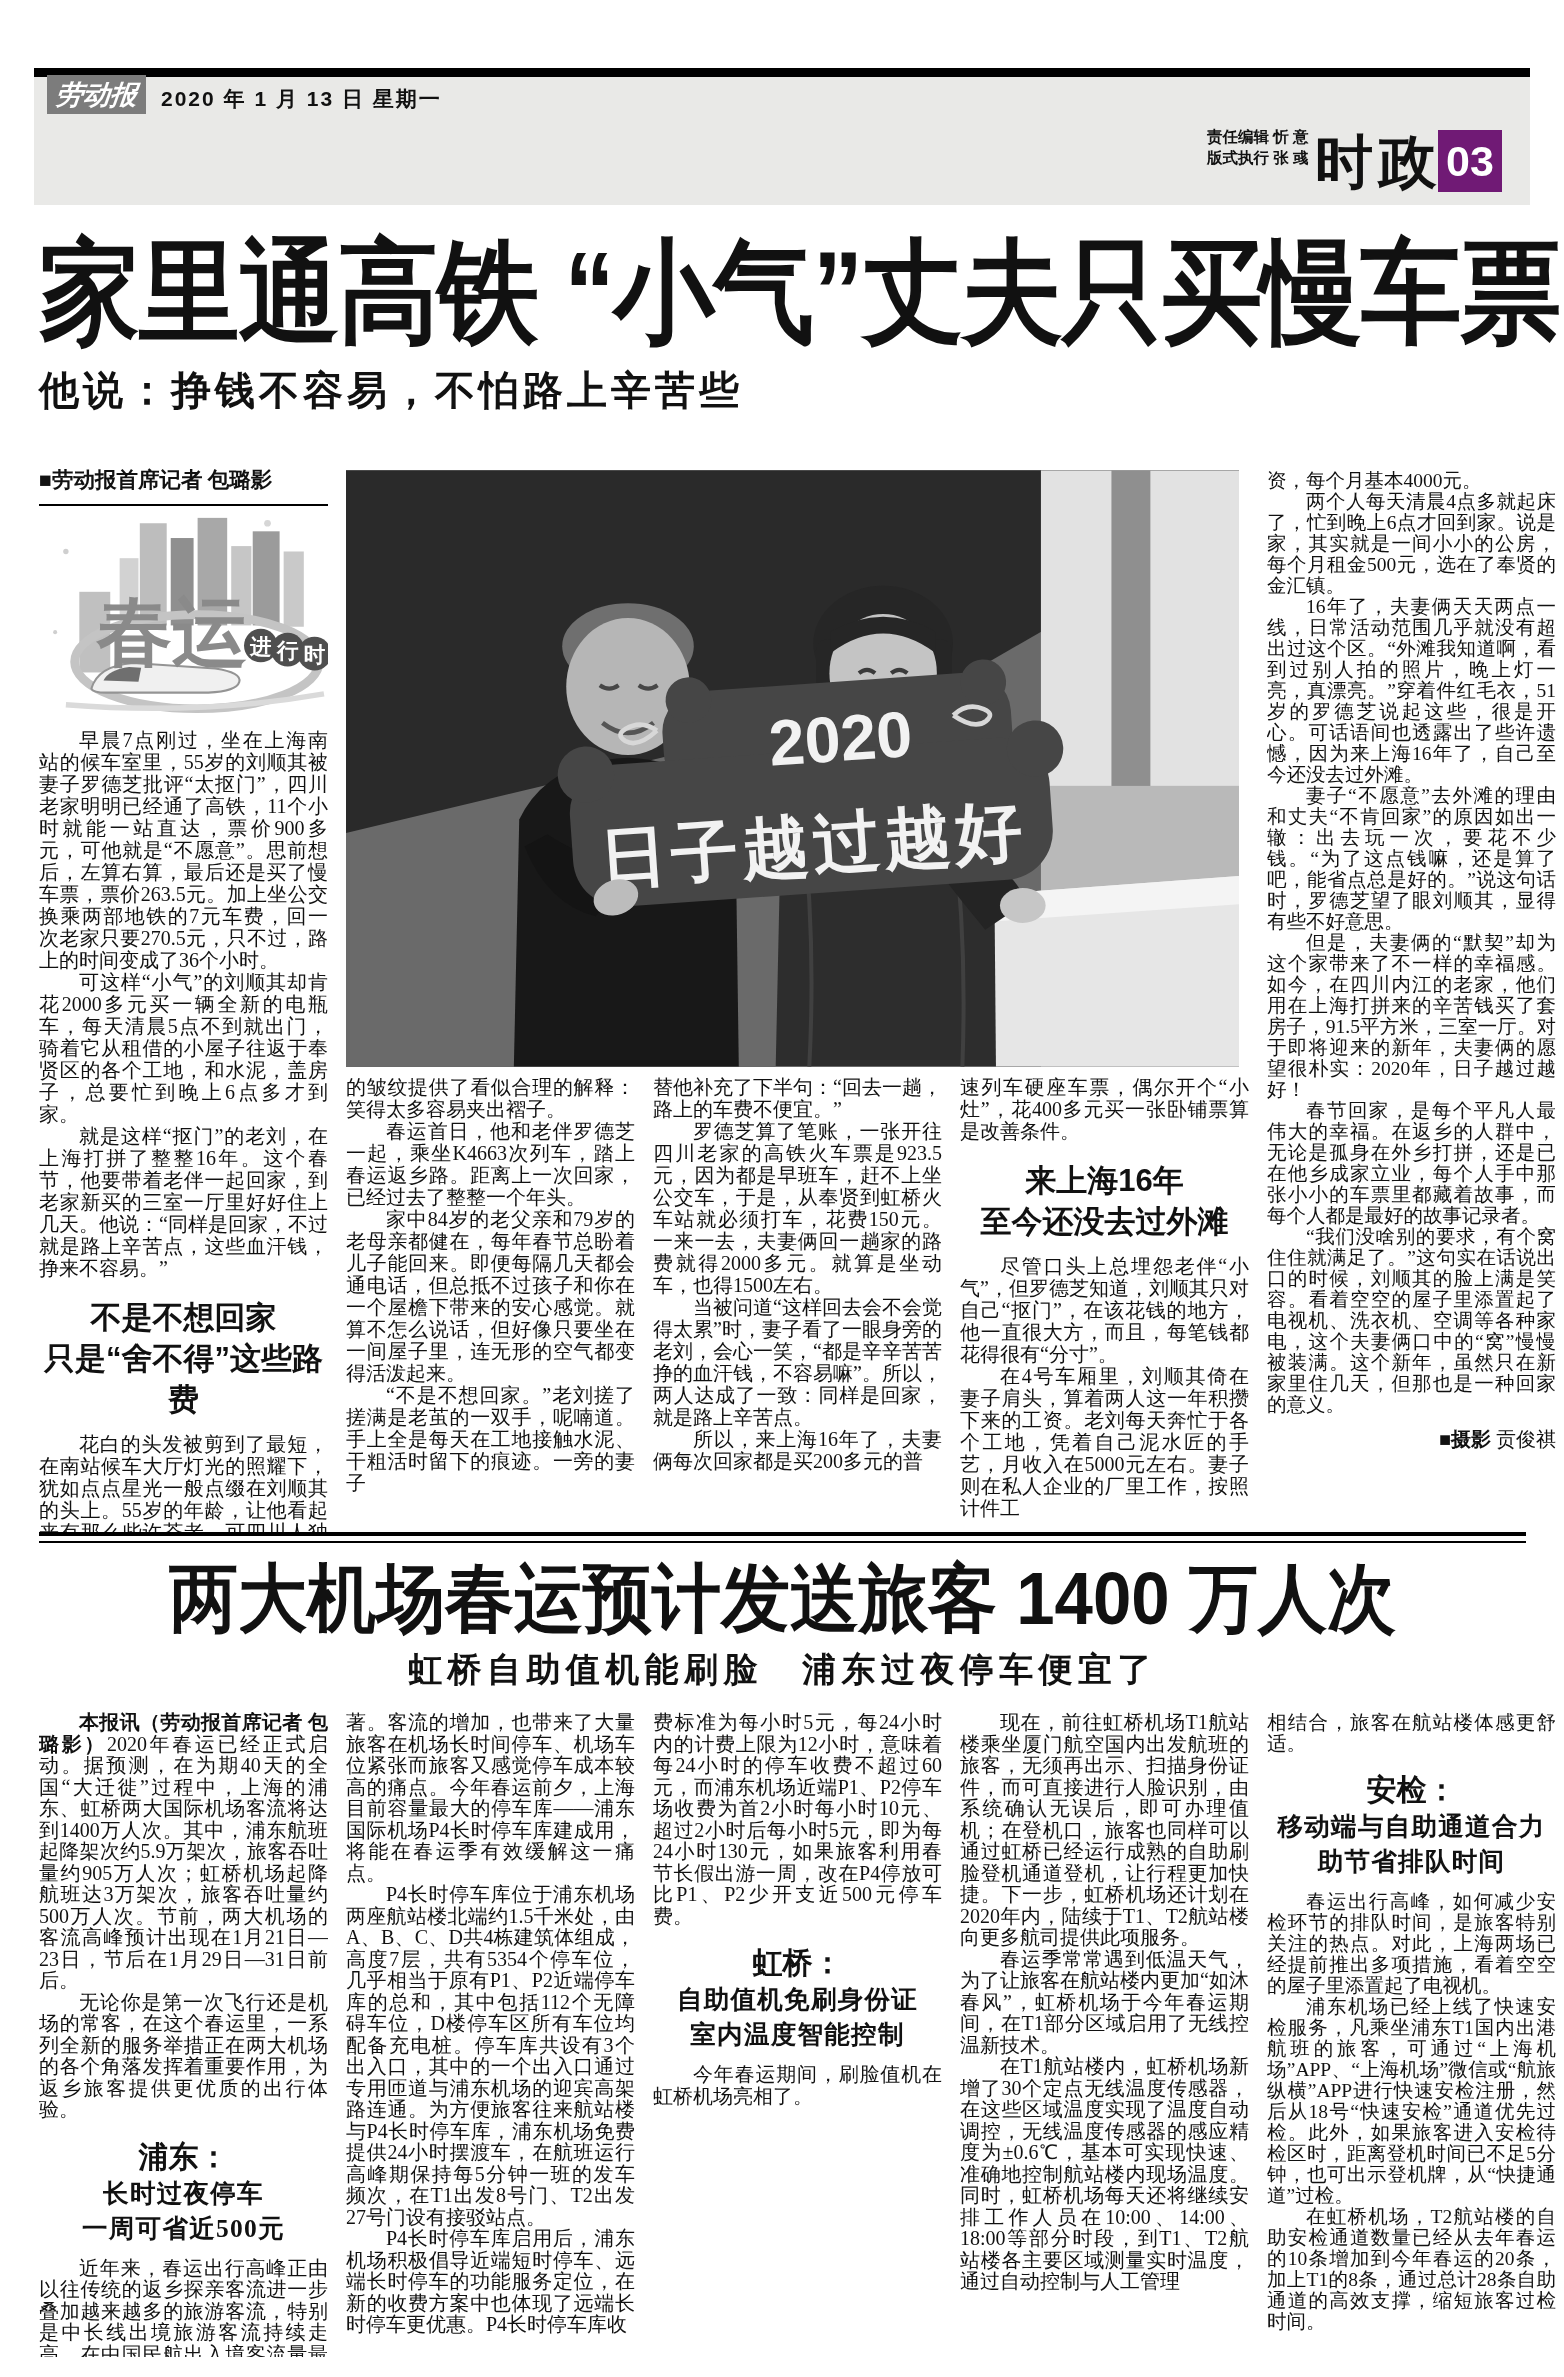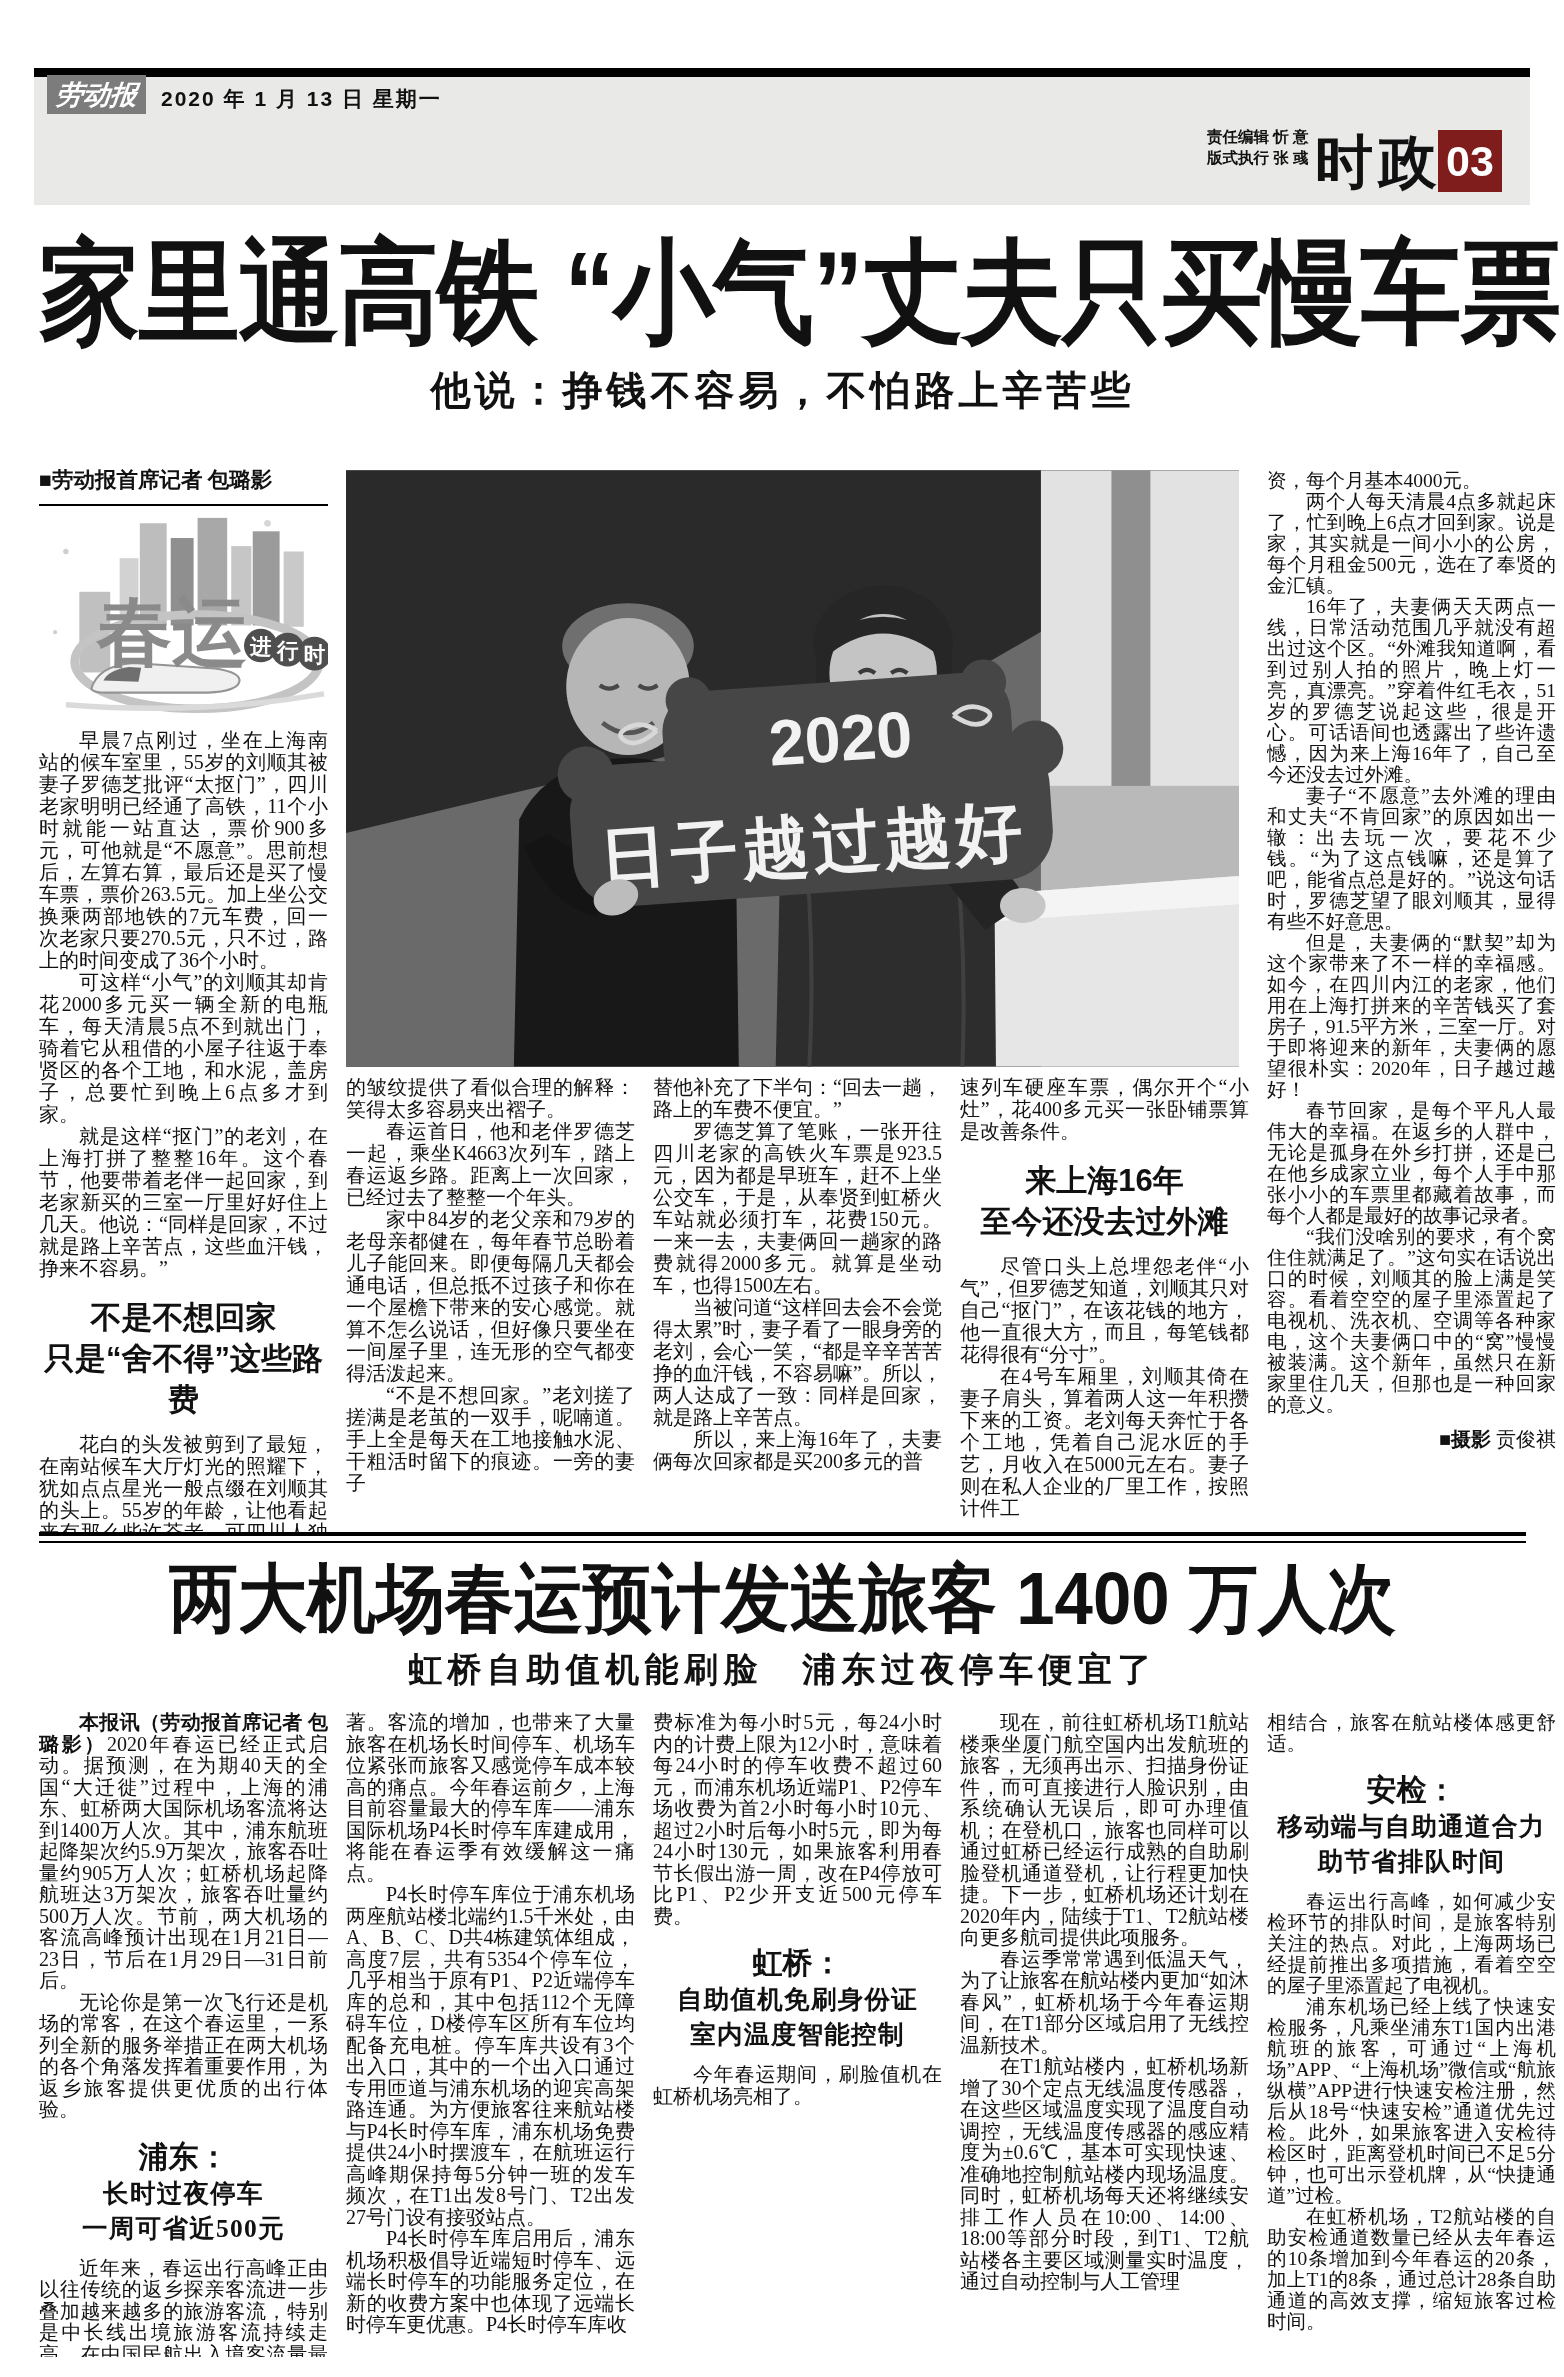--- a/index.html
+++ b/index.html
@@ -10,27 +10,27 @@
   .logo-box{position:absolute;left:47px;top:75px;width:99px;height:39px;background:#7c7c7c;
         display:flex;align-items:center;justify-content:center;}
   .logo-box span{color:#fff;font-family:"Liberation Sans",sans-serif;font-weight:700;
         font-style:italic;font-size:27px;transform:skewX(-6deg);}
   .date{position:absolute;left:161px;top:85px;font-family:"Liberation Sans",sans-serif;
         font-weight:600;font-size:21px;letter-spacing:2px;}
   .editors{position:absolute;left:1195px;top:126px;width:134px;text-align:justify;
         font-family:"Liberation Sans",sans-serif;font-size:15.5px;line-height:21px;font-weight:600;margin-left:12px;}
   .sec-title{position:absolute;left:1315px;top:124px;font-family:"Liberation Serif",serif;
         font-weight:900;font-size:58px;letter-spacing:5.4px;}
-  .pagenum{position:absolute;left:1438px;top:130px;width:64px;height:62px;background:#7f1d1d;
+  .pagenum{position:absolute;left:1438px;top:130px;width:64px;height:62px;background:#701a75;
         color:#fff;display:flex;align-items:center;justify-content:center;
         font-family:"Liberation Sans",sans-serif;font-weight:800;font-size:43px;}
   .h1a{position:absolute;left:39px;top:236px;width:1487px;text-align:center;
         font-family:"Liberation Sans",sans-serif;font-weight:900;font-size:101px;line-height:1;
         transform:scaleY(1.12);transform-origin:top;letter-spacing:-1.3px;white-space:nowrap;}
-  .h1b{position:absolute;left:39px;top:363px;width:1487px;text-align:center;
+  .h1b{position:absolute;left:39px;top:363px;width:1487px;
         font-family:"Liberation Serif",serif;font-weight:700;font-size:40px;letter-spacing:4px;}
   .col{position:absolute;width:289px;overflow:hidden;}
   .col p{font-size:20px;line-height:22px;text-align:justify;text-indent:2em;margin:0;}
   .col p.cont{text-indent:0;}
   .a2 .col p{line-height:21.5px;}
   .col.tight p{font-size:19.5px;line-height:21px;}
   .byline{font-size:21.5px;font-weight:bold;border-bottom:2px solid #000;
         padding-bottom:10px;margin-bottom:5.4px;}
   .graphic{height:210px;margin:1.3px 0 8px;}
   .colsub{font-family:"Liberation Sans",sans-serif;font-weight:900;font-size:31px;

